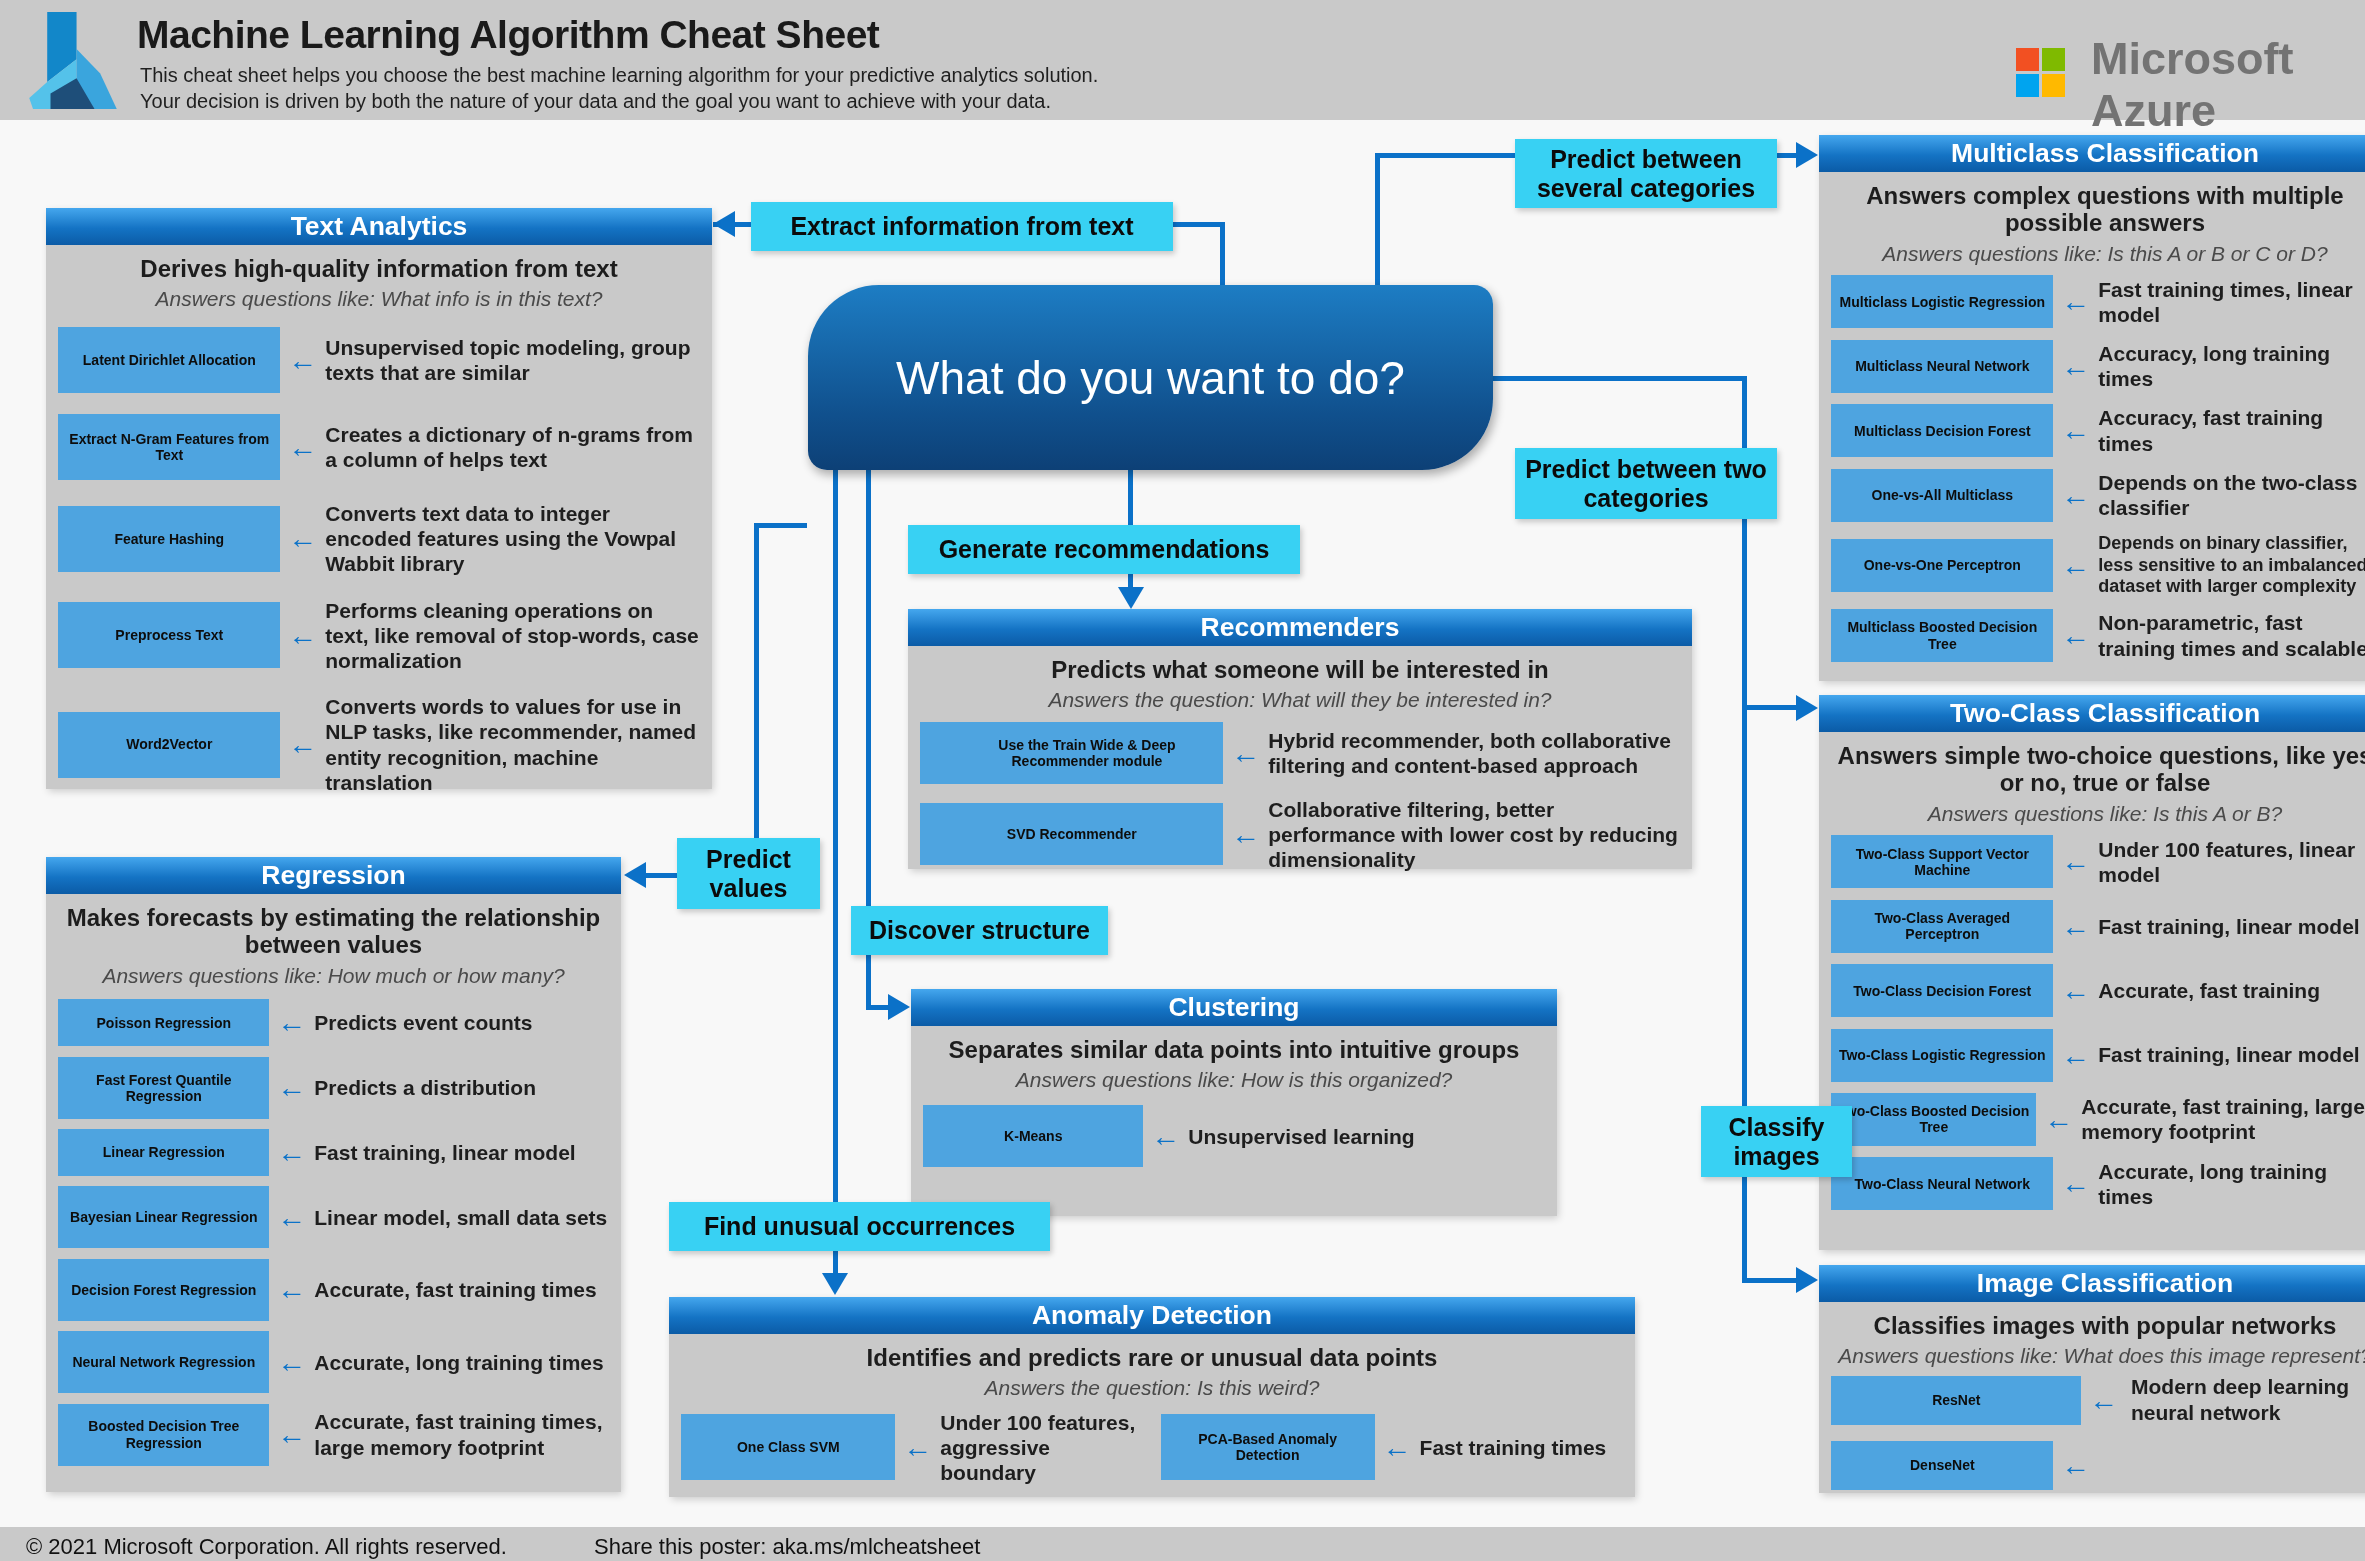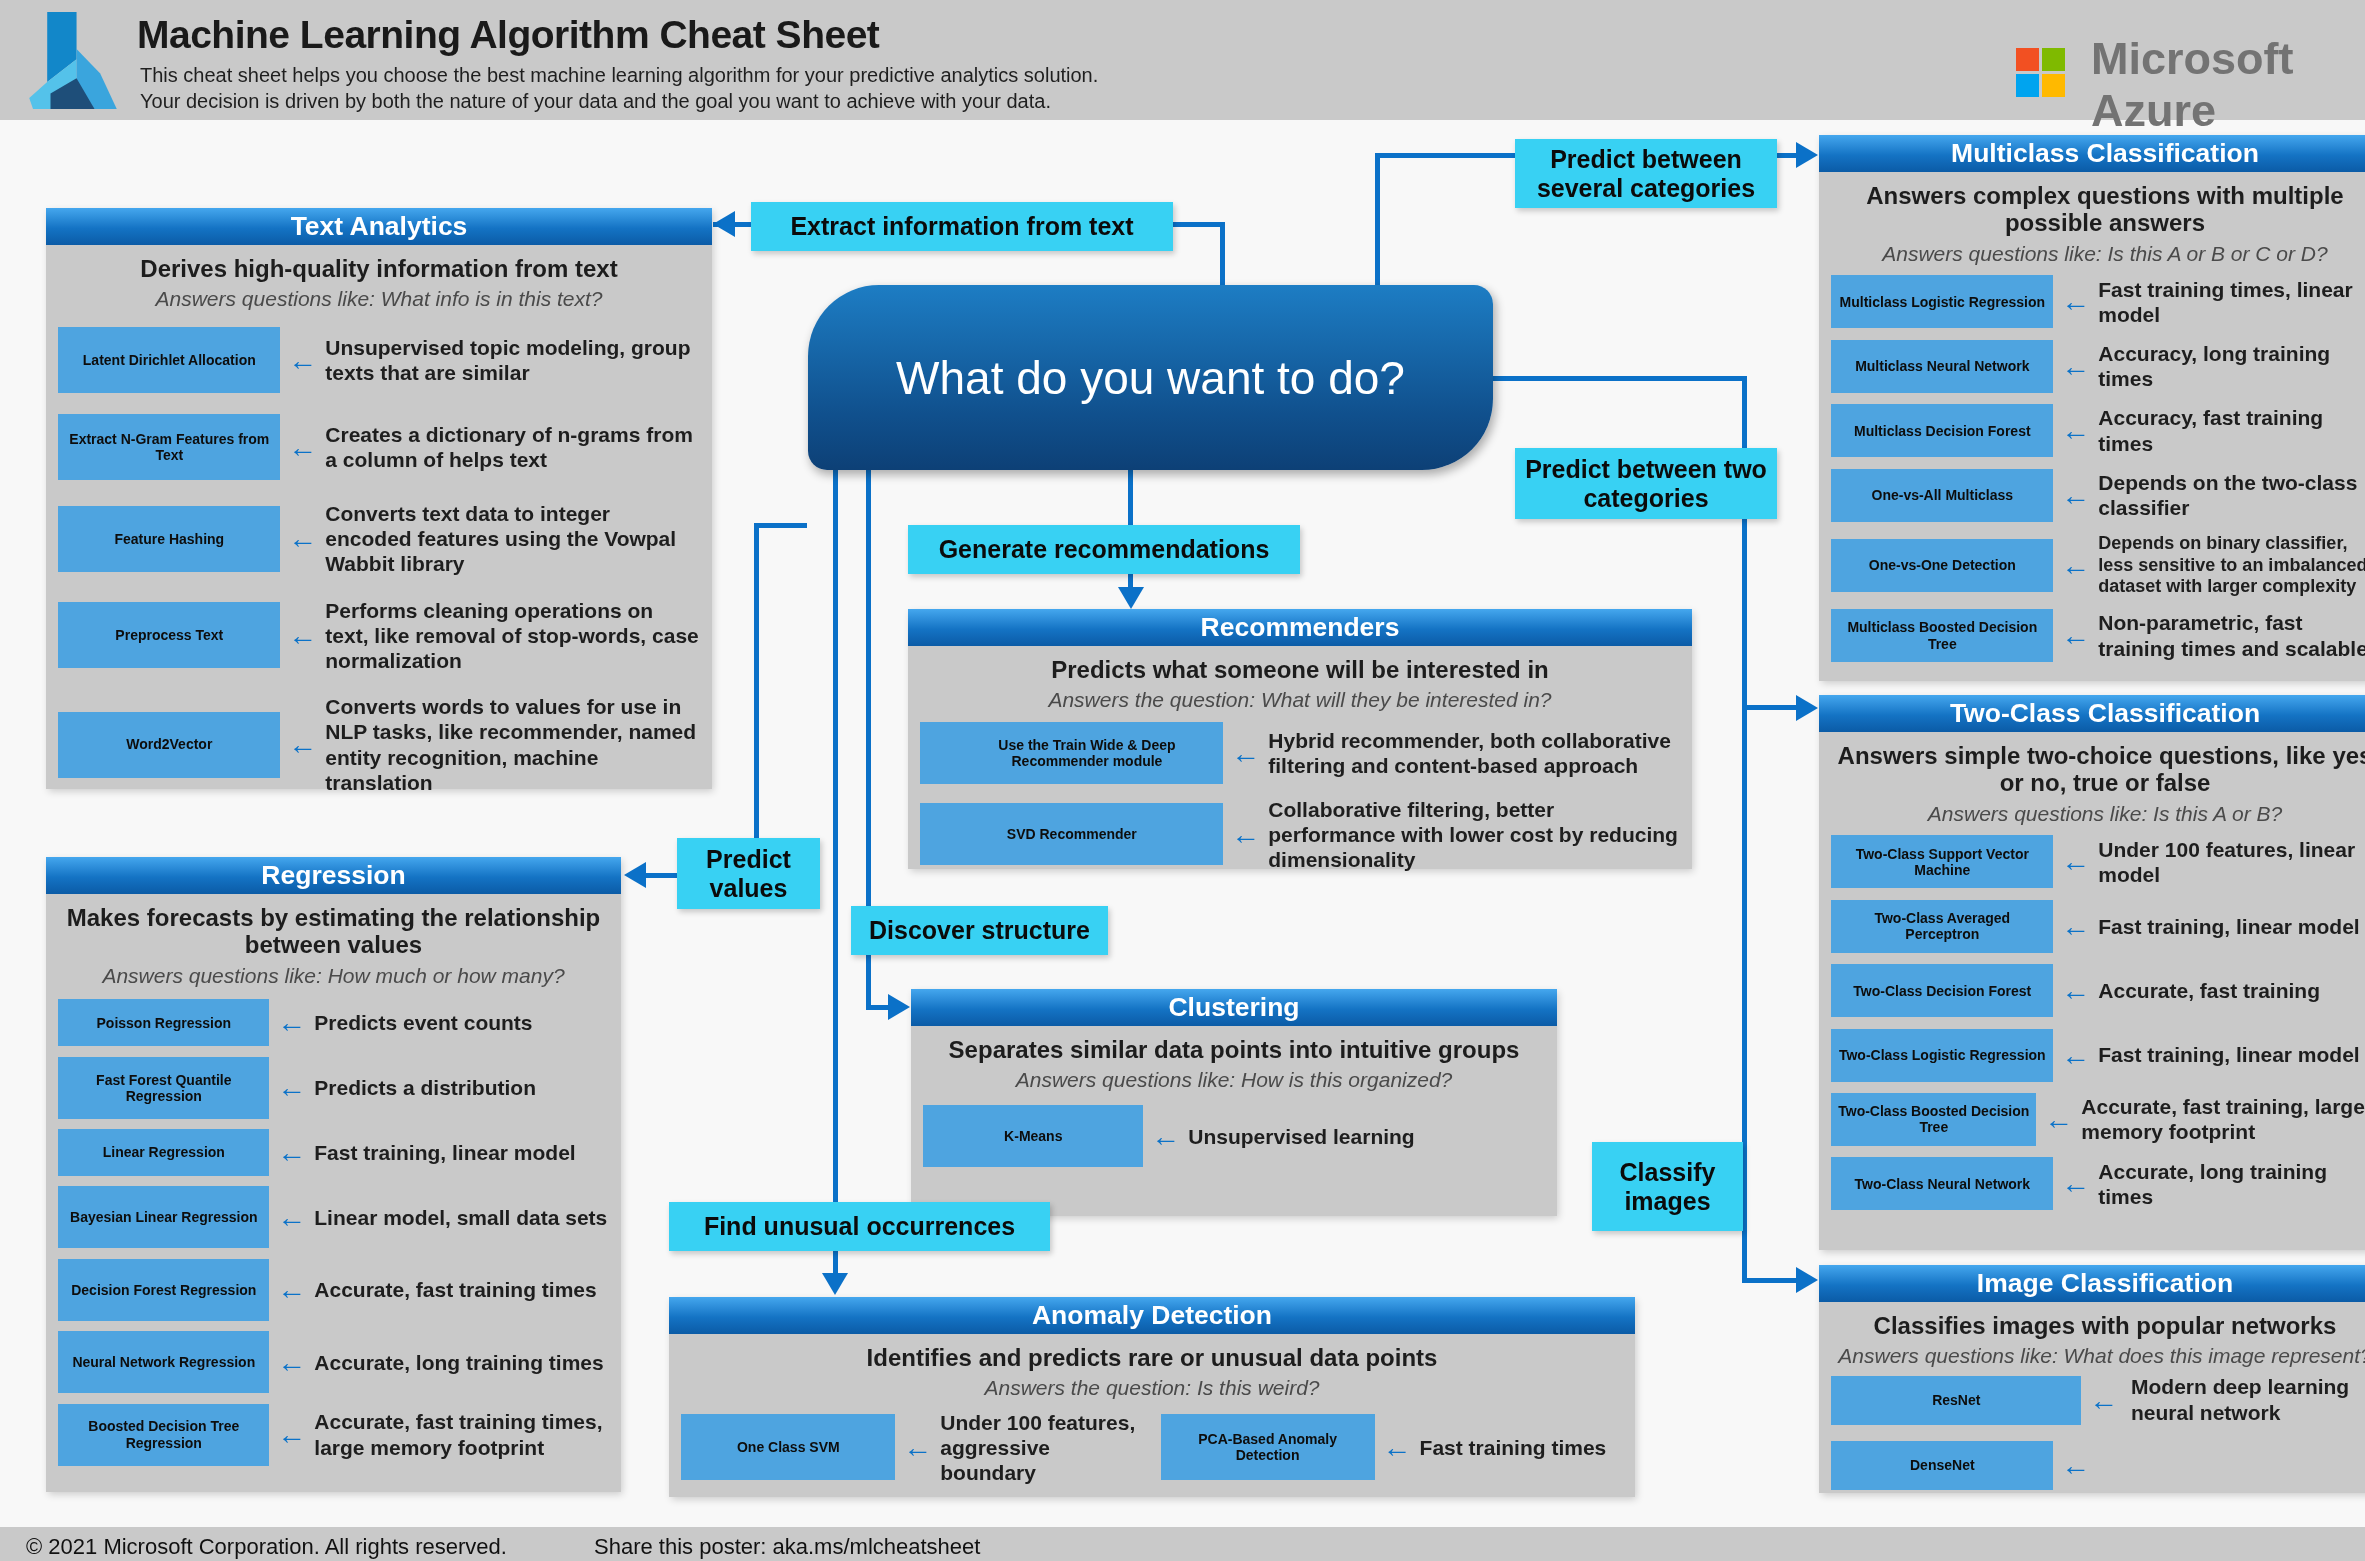--- a/index.html
+++ b/index.html
@@ -112,21 +112,21 @@
     <span>What do you want to do?</span>
   </div>
 
   <div class="tag" style="left:751px;top:202px;width:422px;height:49px;">Extract information from text</div>
   <div class="tag" style="left:1515px;top:139px;width:262px;height:69px;">Predict between several categories</div>
   <div class="tag" style="left:1515px;top:448px;width:262px;height:71px;">Predict between two categories</div>
   <div class="tag" style="left:908px;top:525px;width:392px;height:49px;">Generate recommendations</div>
   <div class="tag" style="left:677px;top:838px;width:143px;height:71px;">Predict values</div>
   <div class="tag" style="left:851px;top:906px;width:257px;height:49px;">Discover structure</div>
   <div class="tag" style="left:669px;top:1202px;width:381px;height:49px;">Find unusual occurrences</div>
-  <div class="tag" style="left:1592px;top:1106px;width:151px;height:89px;margin-top:36px;">Classify images</div>
+  <div class="tag" style="left:1701px;top:1106px;width:151px;height:71px;">Classify images</div>
 
   <div class="panel" style="left:46px;top:208px;width:666px;height:581px;">
     <div class="phead">Text Analytics</div>
     <div class="pdesc">Derives high-quality information from text</div>
     <div class="phint">Answers questions like: What info is in this text?</div>
     <div class="rows" style="margin-top:16px;gap:21px;">
       <div class="row">
         <div class="chip" style="width:222px;min-height:66px;">Latent Dirichlet Allocation</div>
         <div class="arrow"></div>
         <div class="rdesc">Unsupervised topic modeling, group texts that are similar</div>
@@ -263,21 +263,21 @@
         <div class="chip" style="width:222px;min-height:53px;">Multiclass Decision Forest</div>
         <div class="arrow"></div>
         <div class="rdesc">Accuracy, fast training times</div>
       </div>
       <div class="row">
         <div class="chip" style="width:222px;min-height:53px;">One-vs-All Multiclass</div>
         <div class="arrow"></div>
         <div class="rdesc">Depends on the two-class classifier</div>
       </div>
       <div class="row">
-        <div class="chip" style="width:222px;min-height:53px;">One-vs-One Detection</div>
+        <div class="chip" style="width:222px;min-height:53px;">One-vs-One Perceptron</div>
         <div class="arrow"></div>
         <div class="rdesc small">Depends on binary classifier, less sensitive to an imbalanced dataset with larger complexity</div>
       </div>
       <div class="row">
         <div class="chip" style="width:222px;min-height:53px;">Multiclass Boosted Decision Tree</div>
         <div class="arrow"></div>
         <div class="rdesc">Non-parametric, fast training times and scalable</div>
       </div>
     </div>
   </div>

